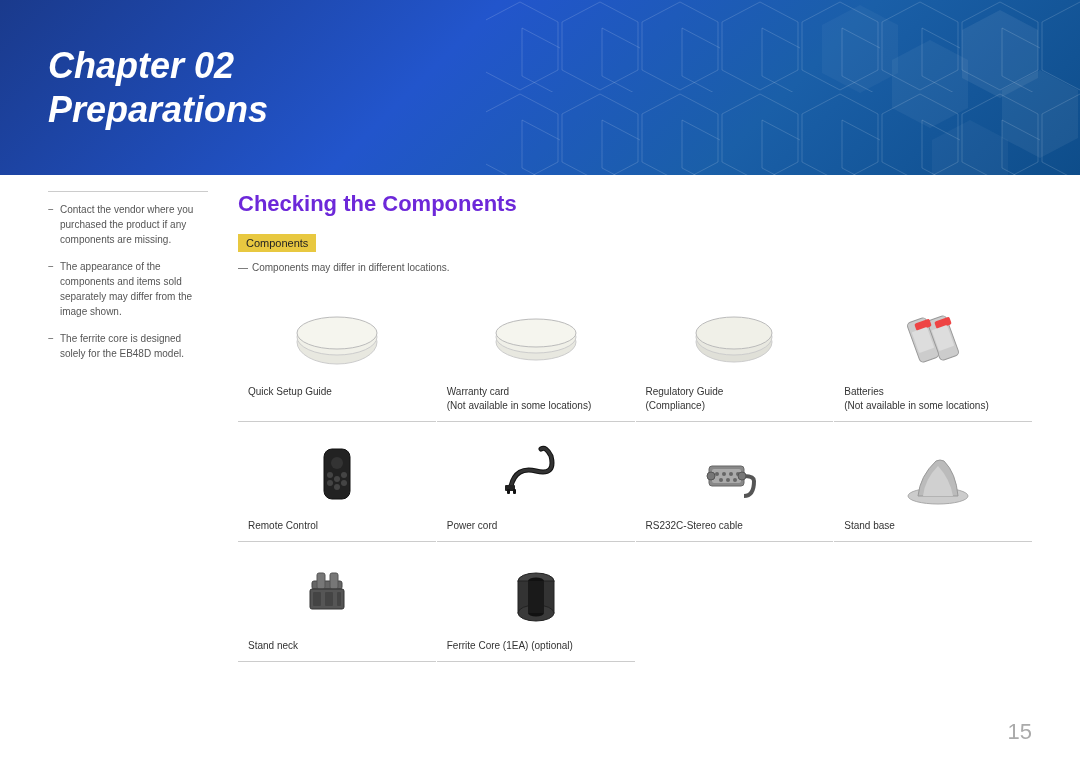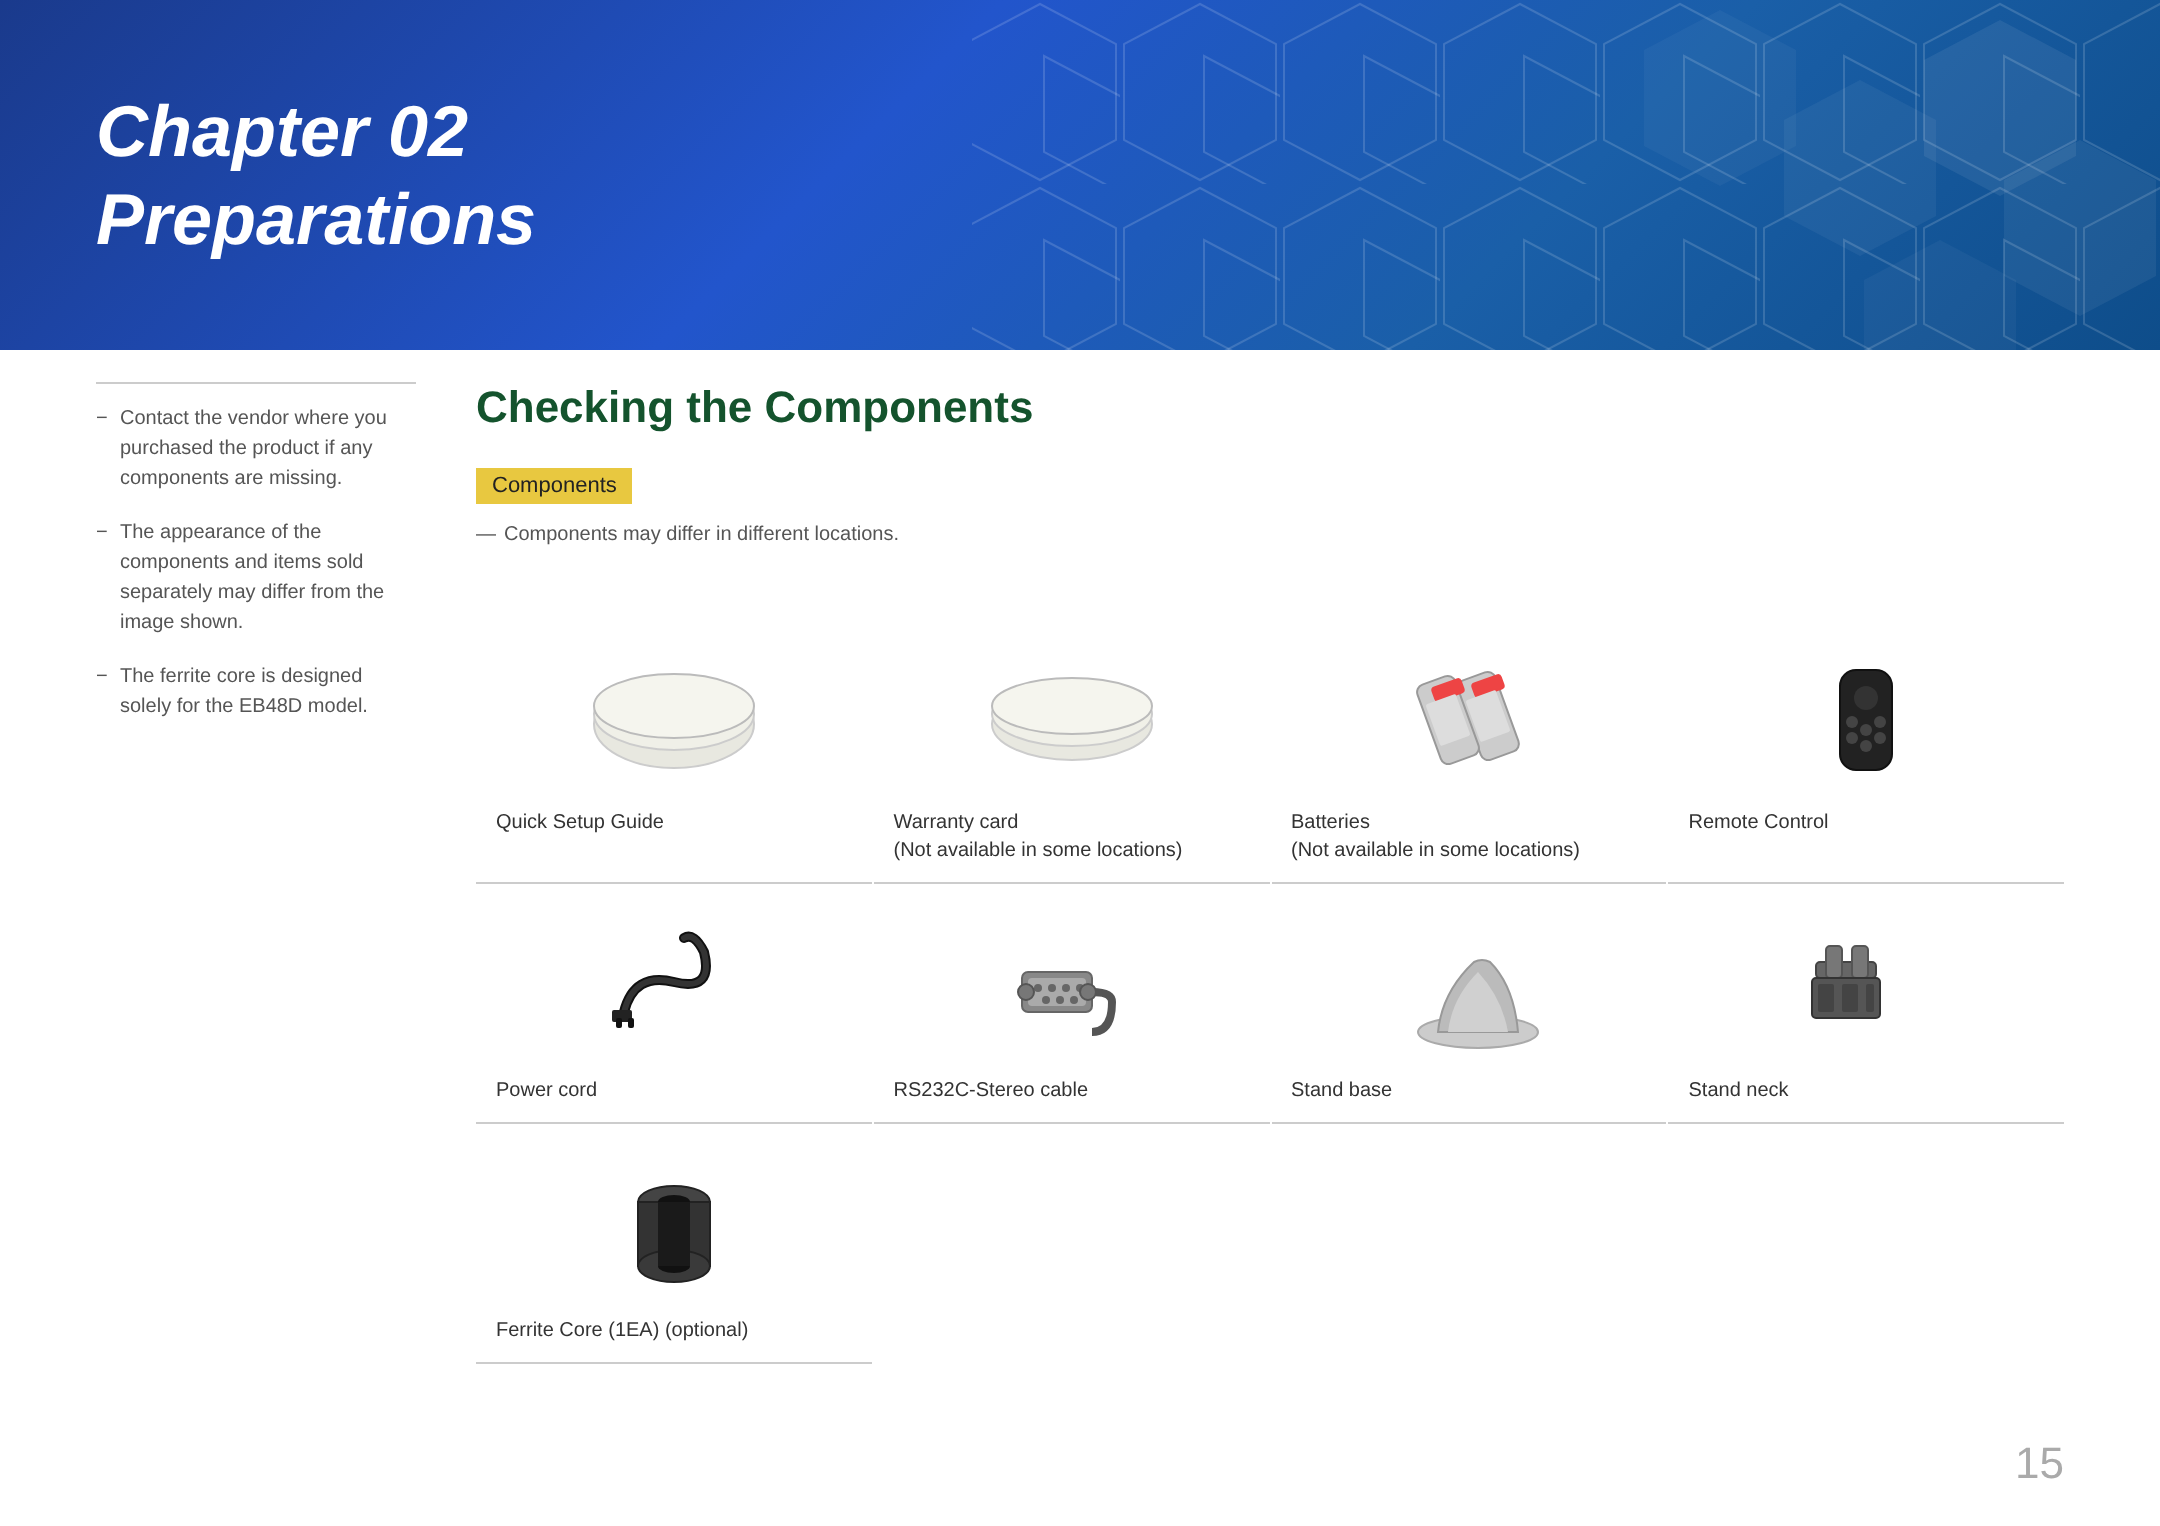--- a/index.html
+++ b/index.html
@@ -64,36 +64,36 @@
       left: 0;
     }
 
     
     .main {
       flex: 1;
     }
     .section-title {
       font-size: 22px;
       font-weight: bold;
-      color: #14532d;
+      color: #6d28d9;
       margin-bottom: 16px;
     }
     .components-label {
       display: inline-block;
       background: #e8c840;
       color: #222;
       font-weight: normal;
       font-size: 11px;
       padding: 3px 8px;
       margin-bottom: 10px;
     }
     .note {
       font-size: 10px;
       color: #555;
-      margin-bottom: 36px;
+      margin-bottom: 16px;
       padding-left: 14px;
       position: relative;
     }
     .note::before {
       content: '—';
       position: absolute;
       left: 0;
     }
 
     
@@ -202,20 +202,30 @@
         <div class="component-icon">
           <svg width="90" height="65" viewBox="0 0 90 65">
             <ellipse cx="45" cy="35" rx="40" ry="18" fill="#e8e8e0" stroke="#ccc" stroke-width="1"></ellipse>
             <ellipse cx="45" cy="30" rx="40" ry="16" fill="#f0f0e8" stroke="#ccc" stroke-width="1"></ellipse>
             <ellipse cx="45" cy="26" rx="40" ry="14" fill="#f5f5ee" stroke="#bbb" stroke-width="1"></ellipse>
           </svg>
         </div>
         <span class="component-label">Warranty card<br>(Not available in some locations)</span>
       </div>
 
+      <div class="component-item">
+        <div class="component-icon">
+          <svg width="90" height="65" viewBox="0 0 90 65">
+            <ellipse cx="45" cy="35" rx="38" ry="20" fill="#e0e0d8" stroke="#ccc" stroke-width="1"></ellipse>
+            <ellipse cx="45" cy="30" rx="38" ry="18" fill="#e8e8e0" stroke="#ccc" stroke-width="1"></ellipse>
+            <ellipse cx="45" cy="26" rx="38" ry="16" fill="#f0f0e8" stroke="#bbb" stroke-width="1"></ellipse>
+          </svg>
+        </div>
+        <span class="component-label">Regulatory Guide<br>(Compliance)</span>
+      </div>
 
       <div class="component-item">
         <div class="component-icon">
           <svg width="90" height="65" viewBox="0 0 90 65">
 
             <rect x="45" y="10" width="20" height="42" rx="4" fill="#ccc" stroke="#999" stroke-width="1" transform="rotate(-20, 55, 31)"></rect>
             <rect x="47" y="12" width="16" height="8" rx="2" fill="#e44" transform="rotate(-20, 55, 16)"></rect>
             <rect x="47" y="20" width="16" height="22" rx="1" fill="#ddd" transform="rotate(-20, 55, 31)"></rect>
 
             <rect x="25" y="12" width="20" height="42" rx="4" fill="#ccc" stroke="#999" stroke-width="1" transform="rotate(-20, 35, 33)"></rect>

